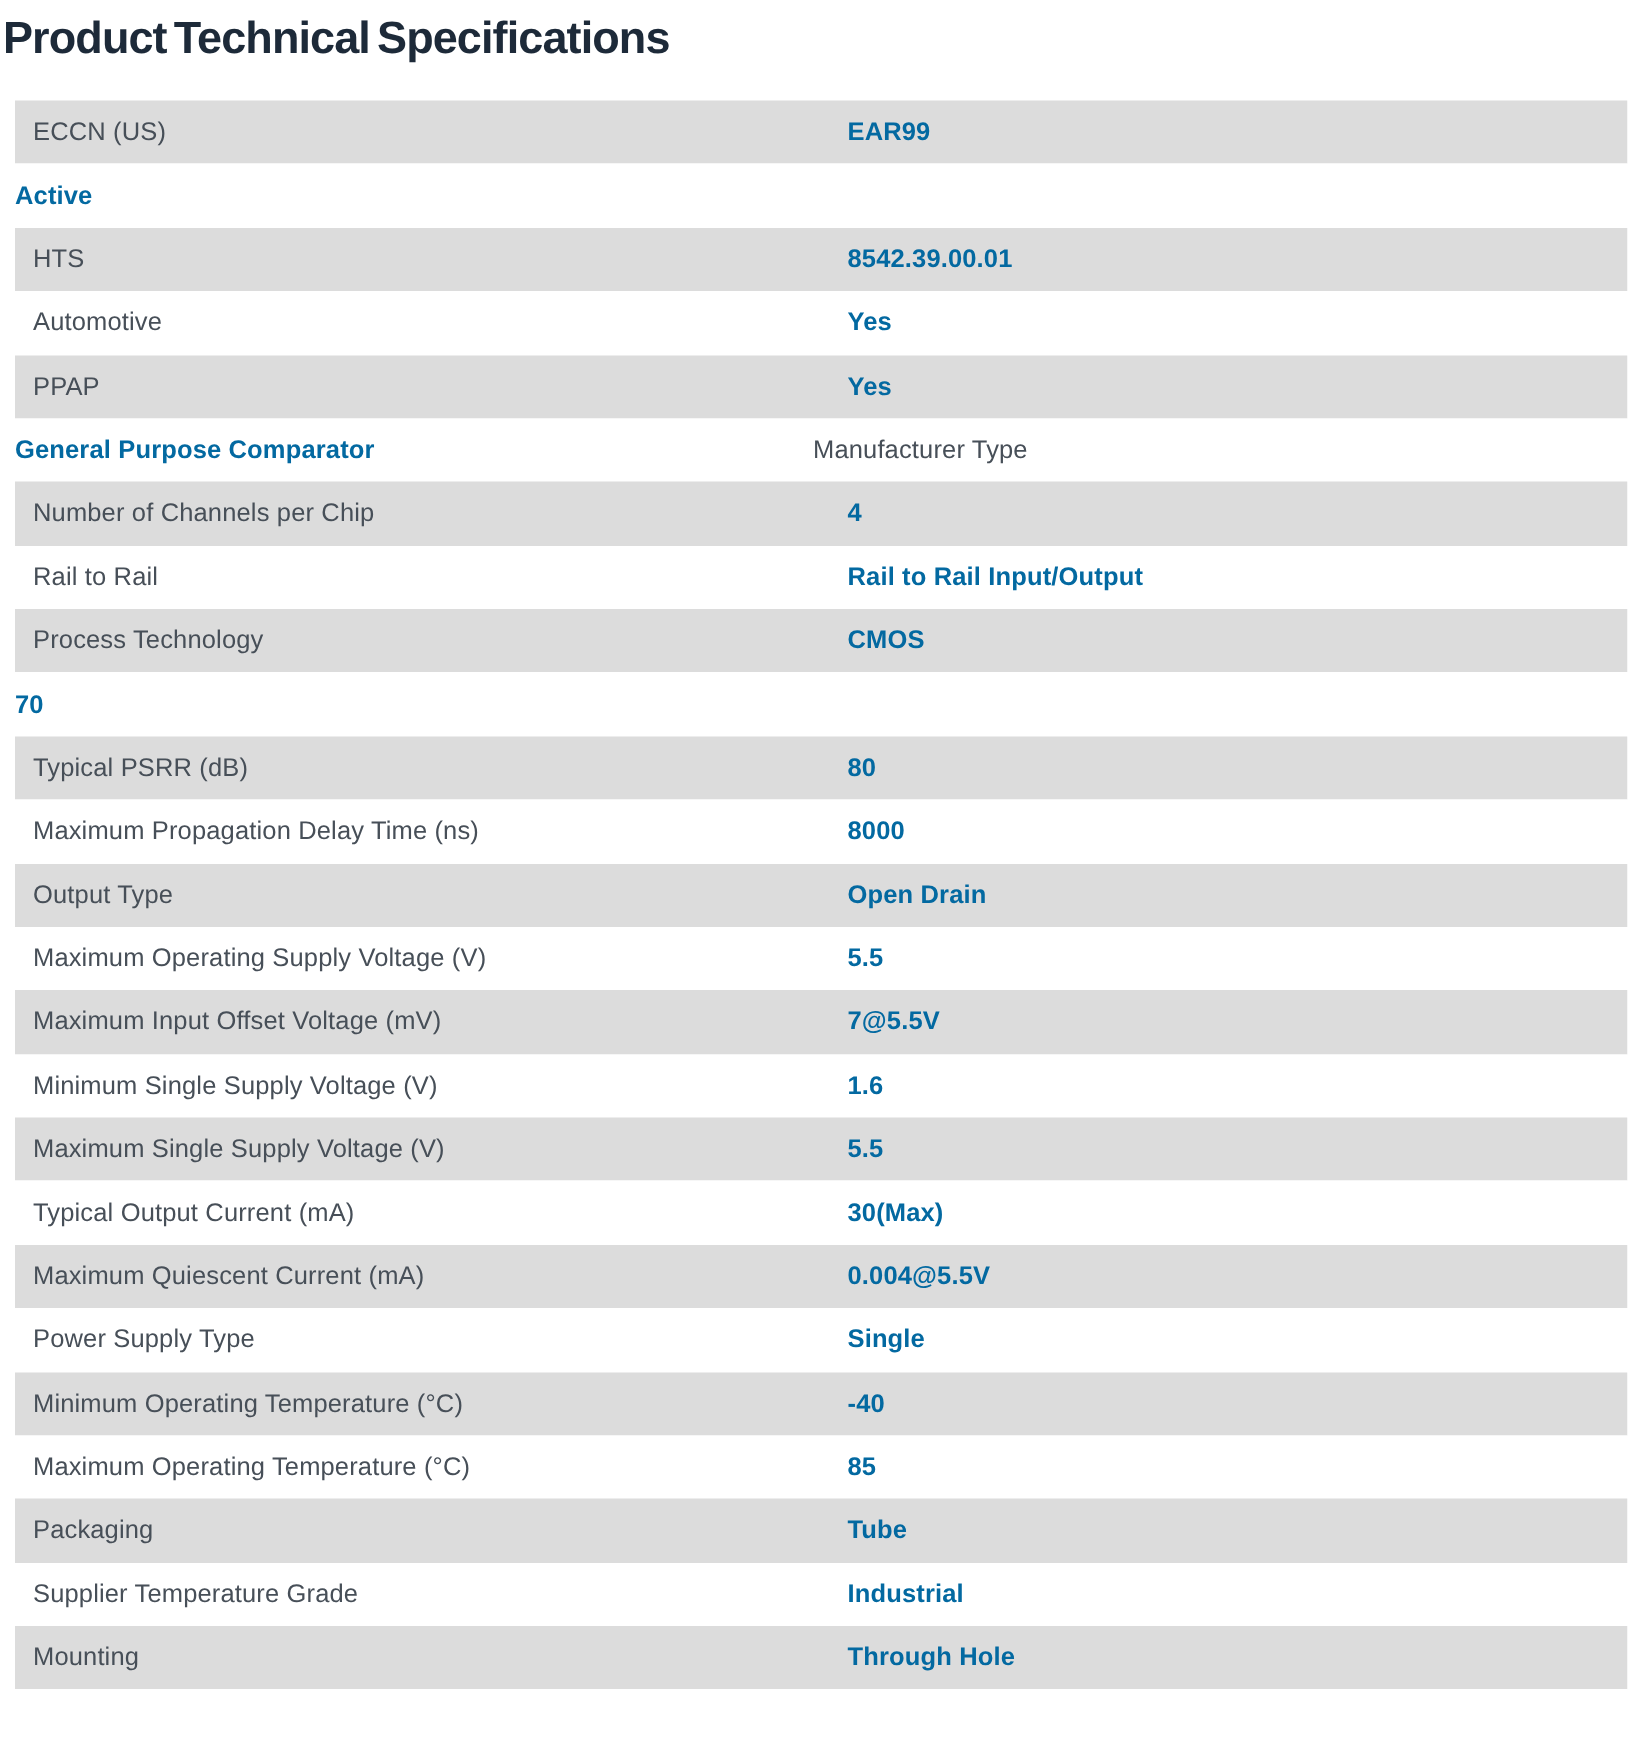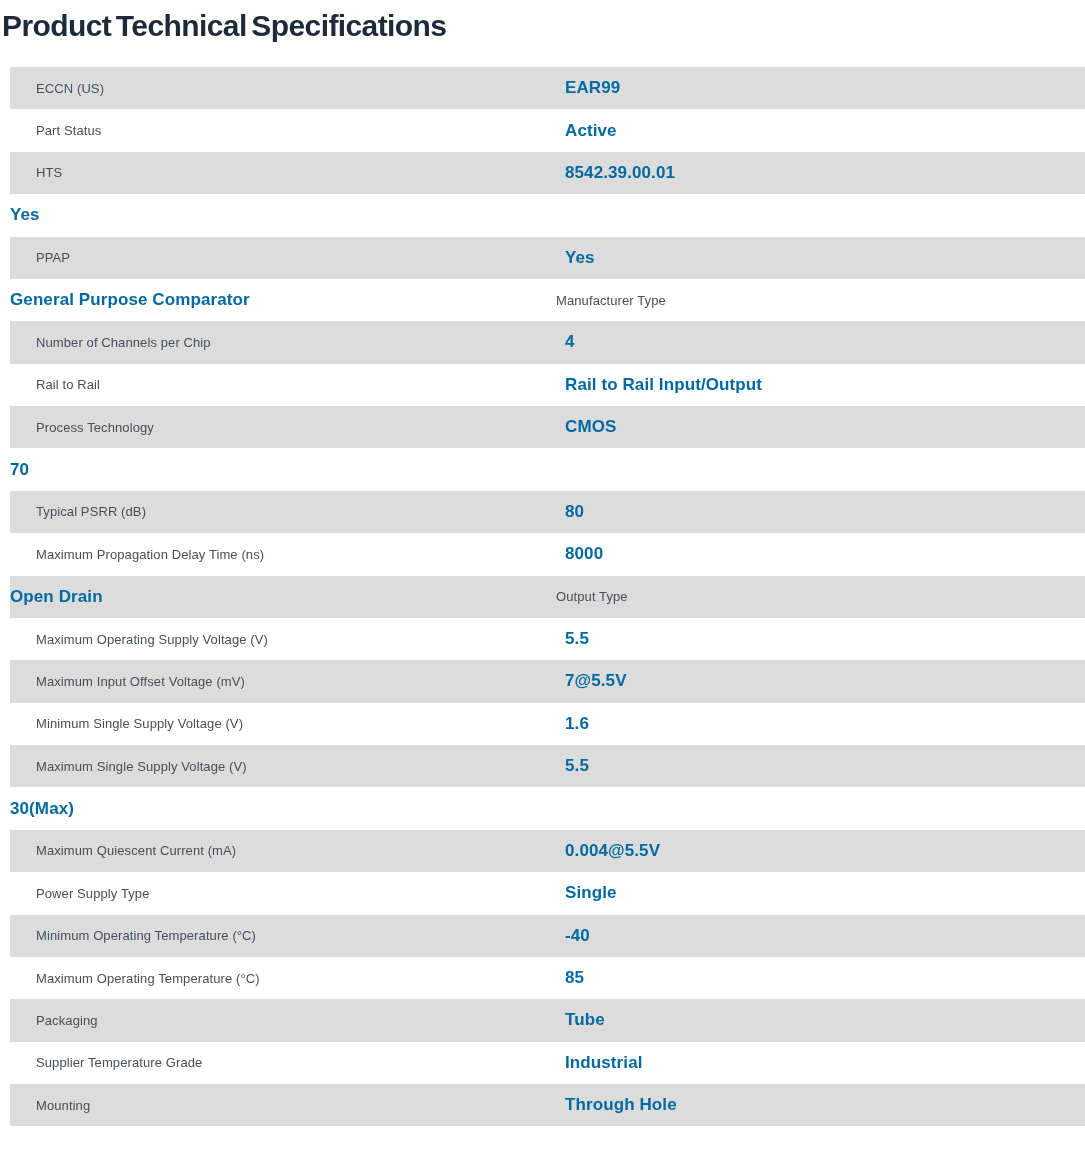--- a/index.html
+++ b/index.html
@@ -37,22 +37,22 @@
     align-items: center;
     height: 42.38px;
     width: 100%;
     background: #ffffff;
   }
   .row:nth-child(odd) {
     background: #dcdcdc;
   }
   .cell.label {
     width: 555px;
-    padding-left: 26px;
-    font-size: 13px;
+    padding-left: 12px;
+    font-size: 17px;
     font-weight: 400;
     color: #474f58;
     letter-spacing: 0.1px;
     white-space: nowrap;
   }
   .cell.value {
     flex: 1;
     font-size: 17px;
     font-weight: 700;
     color: #0369a1;
@@ -66,30 +66,30 @@
 <div class="page">
   <h1 class="section-title">Product Technical Specifications</h1>
 
   <div class="spec-table" id="spec-table">
   <div class="row">
     <div class="cell label">ECCN (US)</div>
     <div class="cell value">EAR99</div>
   </div>
 
   <div class="row">
-    <div class="cell label">Part Status</div>
     <div class="cell value">Active</div>
   </div>
 
   <div class="row">
     <div class="cell label">HTS</div>
     <div class="cell value">8542.39.00.01</div>
   </div>
 
   <div class="row">
+    <div class="cell label">Automotive</div>
     <div class="cell value">Yes</div>
   </div>
 
   <div class="row">
     <div class="cell label">PPAP</div>
     <div class="cell value">Yes</div>
   </div>
 
   <div class="row">
     <div class="cell value">General Purpose Comparator</div>
@@ -119,22 +119,22 @@
     <div class="cell label">Typical PSRR (dB)</div>
     <div class="cell value">80</div>
   </div>
 
   <div class="row">
     <div class="cell label">Maximum Propagation Delay Time (ns)</div>
     <div class="cell value">8000</div>
   </div>
 
   <div class="row">
+    <div class="cell label">Output Type</div>
     <div class="cell value">Open Drain</div>
-    <div class="cell label">Output Type</div>
   </div>
 
   <div class="row">
     <div class="cell label">Maximum Operating Supply Voltage (V)</div>
     <div class="cell value">5.5</div>
   </div>
 
   <div class="row">
     <div class="cell label">Maximum Input Offset Voltage (mV)</div>
     <div class="cell value">7@5.5V</div>
@@ -145,20 +145,21 @@
     <div class="cell value">1.6</div>
   </div>
 
   <div class="row">
     <div class="cell label">Maximum Single Supply Voltage (V)</div>
     <div class="cell value">5.5</div>
   </div>
 
 
   <div class="row">
+    <div class="cell label">Typical Output Current (mA)</div>
     <div class="cell value">30(Max)</div>
   </div>
 
   <div class="row">
     <div class="cell label">Maximum Quiescent Current (mA)</div>
     <div class="cell value">0.004@5.5V</div>
   </div>
 
   <div class="row">
     <div class="cell label">Power Supply Type</div>

